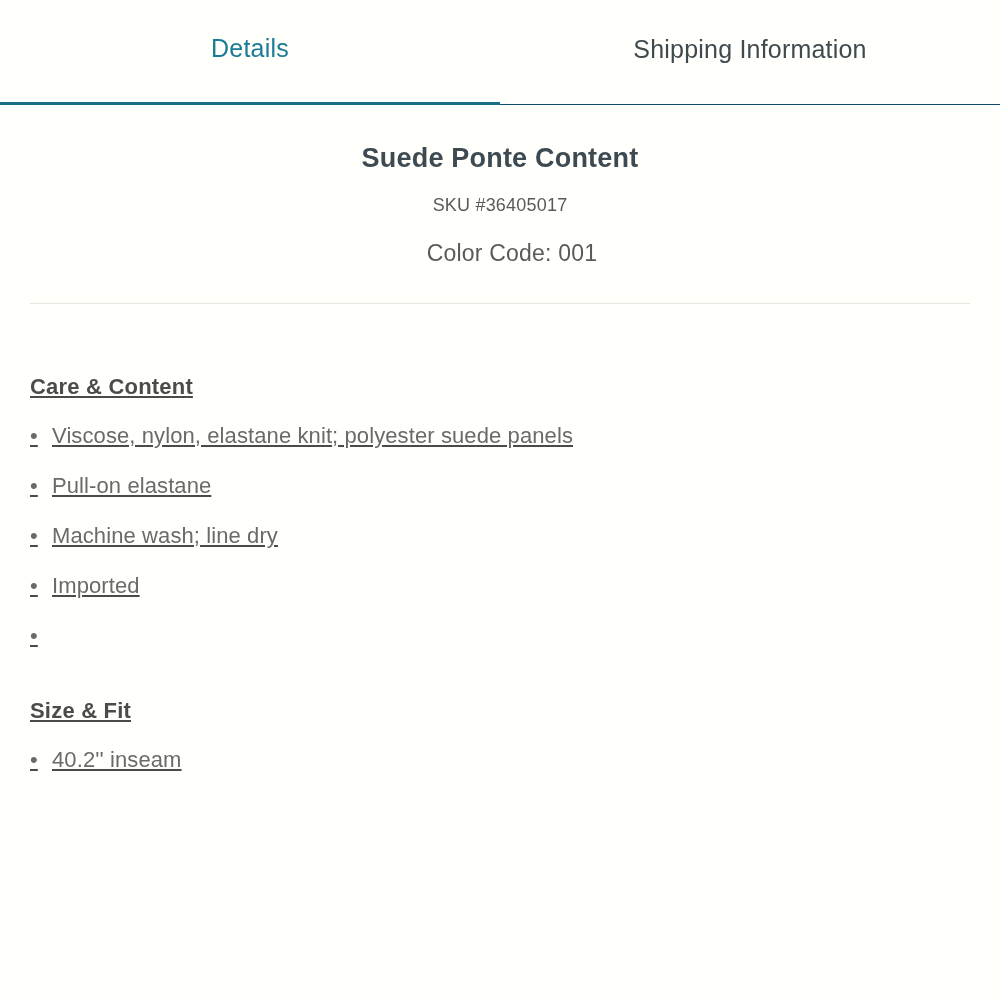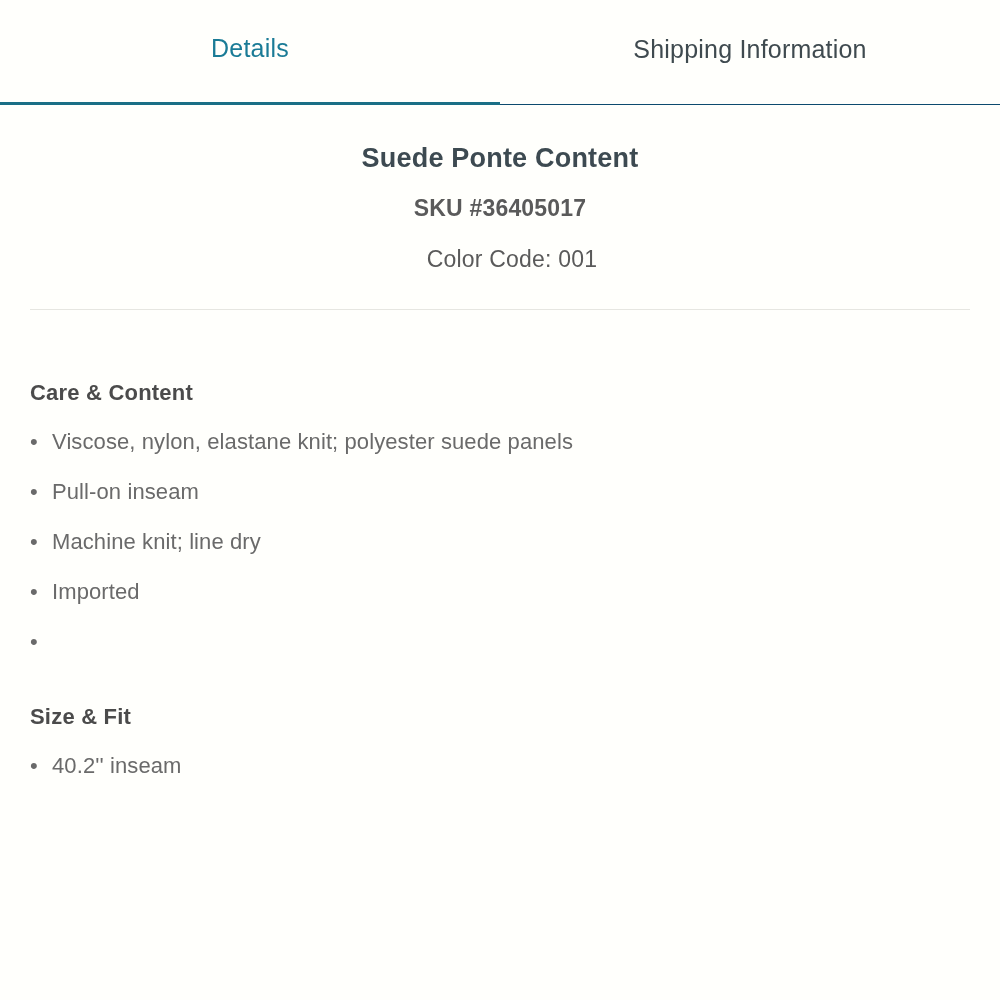--- a/index.html
+++ b/index.html
@@ -54,44 +54,44 @@
     text-align: center;
     padding-top: 38px;
   }
   .product-title {
     font-size: 27px;
     font-weight: bold;
     color: #3d4a51;
     letter-spacing: 0.2px;
   }
   .product-sku {
-    font-size: 23px;
+    font-size: 18px;
     color: #5a5a5a;
     margin-top: 21px;
     letter-spacing: 0.2px;
-    font-weight: bold;
   }
   .product-color {
     font-size: 23px;
     color: #5a5a5a;
     margin-top: 24px;
     letter-spacing: 0.2px;
     padding-left: 24px;
   }
 
   .divider {
     margin: 36px 30px 0 30px;
     height: 1px;
     background: #e6e6e1;
   }
 
   
   .sections {
     padding: 0 30px;
     margin-top: 70px;
+    text-decoration: underline;
   }
   .section + .section {
     margin-top: 48px;
   }
   .section-title {
     font-size: 22px;
     font-weight: bold;
     color: #4b4b4b;
     letter-spacing: 0.2px;
   }
@@ -147,25 +147,25 @@
 
     <div class="section">
       <div class="section-title">Care &amp; Content</div>
       <ul class="bullets">
         <li>
           <span class="dot">•</span>
           <span class="txt">Viscose, nylon, elastane knit; polyester suede panels</span>
         </li>
         <li>
           <span class="dot">•</span>
-          <span class="txt">Pull-on inseam</span>
+          <span class="txt">Pull-on elastane</span>
         </li>
         <li>
           <span class="dot">•</span>
-          <span class="txt">Machine knit; line dry</span>
+          <span class="txt">Machine wash; line dry</span>
         </li>
         <li>
           <span class="dot">•</span>
           <span class="txt">Imported</span>
         </li>
         <li>
           <span class="dot">•</span>
           <span class="txt"></span>
         </li>
       </ul>

